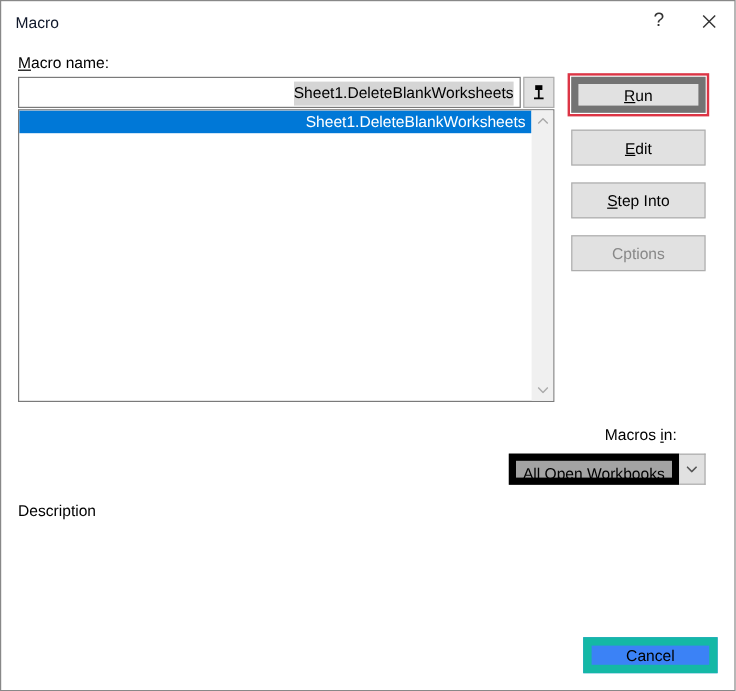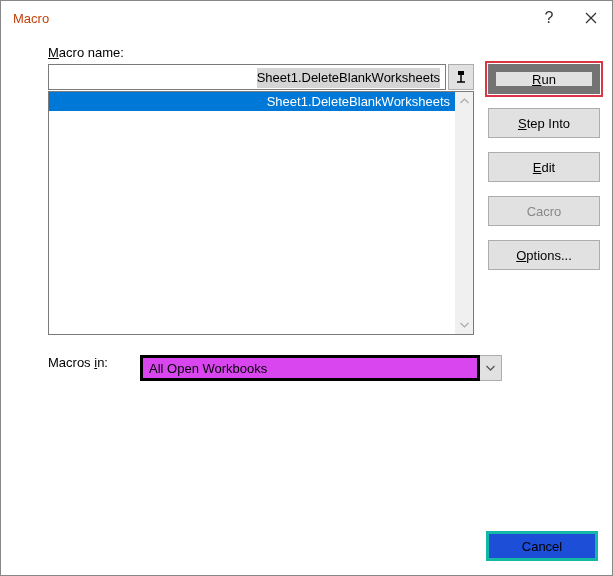--- a/index.html
+++ b/index.html
@@ -18,21 +18,21 @@
     }
     .titlebar {
       height: 34px;
       display: flex;
       align-items: center;
       padding: 0 8px 0 12px;
       position: relative;
     }
     .title-text {
       font-size: 13px;
-      color: #c2410c;
+      color: #0f172a;
     }
     .titlebar-right {
       position: absolute;
       right: 0;
       top: 0;
       display: flex;
       align-items: center;
       height: 34px;
     }
     .help-btn {
@@ -47,22 +47,21 @@
     }
     .close-btn {
       width: 42px;
       height: 30px;
       display: flex;
       align-items: center;
       justify-content: center;
       cursor: pointer;
     }
     .dialog-body {
-      padding: 10px 12px 14px 14px;
-      margin-left: 33px;
+      padding: 10px 24px 14px 14px;
     }
     .content-row {
       display: flex;
       gap: 14px;
     }
     .left-col {
       flex: 1;
       text-align: right;
     }
     .right-col {
@@ -160,43 +159,45 @@
       cursor: pointer;
     }
     .side-btn.disabled {
       color: #888;
     }
     .side-btn.highlight-red {
       outline: 2px solid #dc3545;
       outline-offset: 1px;
     }
     .side-btn.highlight-blue {
-      border: 8px solid #737373;
+      border: 6px solid #737373;
     }
     .macros-in-row {
       display: flex;
-      align-items: flex-start;
+      align-items: flex-end;
       margin-top: 20px;
       gap: 8px;
+      flex-direction: column;
     }
     .macros-in-label {
       width: 84px;
     }
     .select-wrap {
       flex: 1;
       display: flex;
       max-width: 362px;
     }
     .select-display {
       flex: 1;
       height: 26px;
-      border: 3px solid #000000;
+      border: 6px solid #000000;
       padding: 3px 6px;
       font-size: 13px;
-      background: #d946ef;
+      background: #a3a3a3;
+      text-decoration: underline;
     }
     .select-arrow-btn {
       width: 22px;
       height: 26px;
       border: 1px solid #adadad;
       border-left: none;
       background: #e1e1e1;
       display: flex;
       align-items: center;
       justify-content: center;
@@ -207,22 +208,22 @@
       font-size: 13px;
     }
     .cancel-row {
       position: absolute;
       right: 14px;
       bottom: 14px;
     }
     .cancel-btn {
       width: 112px;
       height: 30px;
-      border: 3px solid #14b8a6;
-      background: #1d4ed8;
+      border: 7px solid #14b8a6;
+      background: #3b82f6;
       display: flex;
       align-items: center;
       justify-content: center;
       cursor: pointer;
       font-size: 13px;
     }
   </style>
 </head>
 <body>
 
@@ -274,43 +275,41 @@
           </div>
         </div>
       </div>
     </div>
 
     <div class="right-col">
       <div class="side-btn highlight-red highlight-blue">
           <span><span class="ul" style="text-decoration:underline">R</span><span>un</span></span>
         </div>
       <div class="side-btn">
+          <span><span class="ul" style="text-decoration:underline">E</span><span>dit</span></span>
+        </div>
+      <div class="side-btn">
           <span><span class="ul" style="text-decoration:underline">S</span><span>tep Into</span></span>
         </div>
-      <div class="side-btn">
-          <span><span class="ul" style="text-decoration:underline">E</span><span>dit</span></span>
-        </div>
       <div class="side-btn disabled">
-          <span><span>C</span><span>acro</span></span>
-        </div>
-      <div class="side-btn">
-          <span><span class="ul" style="text-decoration:underline">O</span><span>ptions...</span></span>
+          <span><span>C</span><span>ptions</span></span>
         </div>
     </div>
   </div>
 
   <div class="macros-in-row">
     <span class="macros-in-label"><span>Macros </span><span style="text-decoration:underline">i</span><span>n:</span></span>
     <div class="select-wrap">
       <div class="select-display">All Open Workbooks</div>
       <div class="select-arrow-btn">
         <svg width="9" height="6" viewBox="0 0 9 6">
             <path d="M0.5 1 L4.5 5 L8.5 1" fill="none" stroke="#555" stroke-width="1.3"></path>
           </svg>
       </div>
     </div>
   </div>
 
+  <div class="desc-label">Description</div>
 </div>
 
 <div class="cancel-row">
   <div class="cancel-btn">Cancel</div>
 </div>
 
 </body></html>

